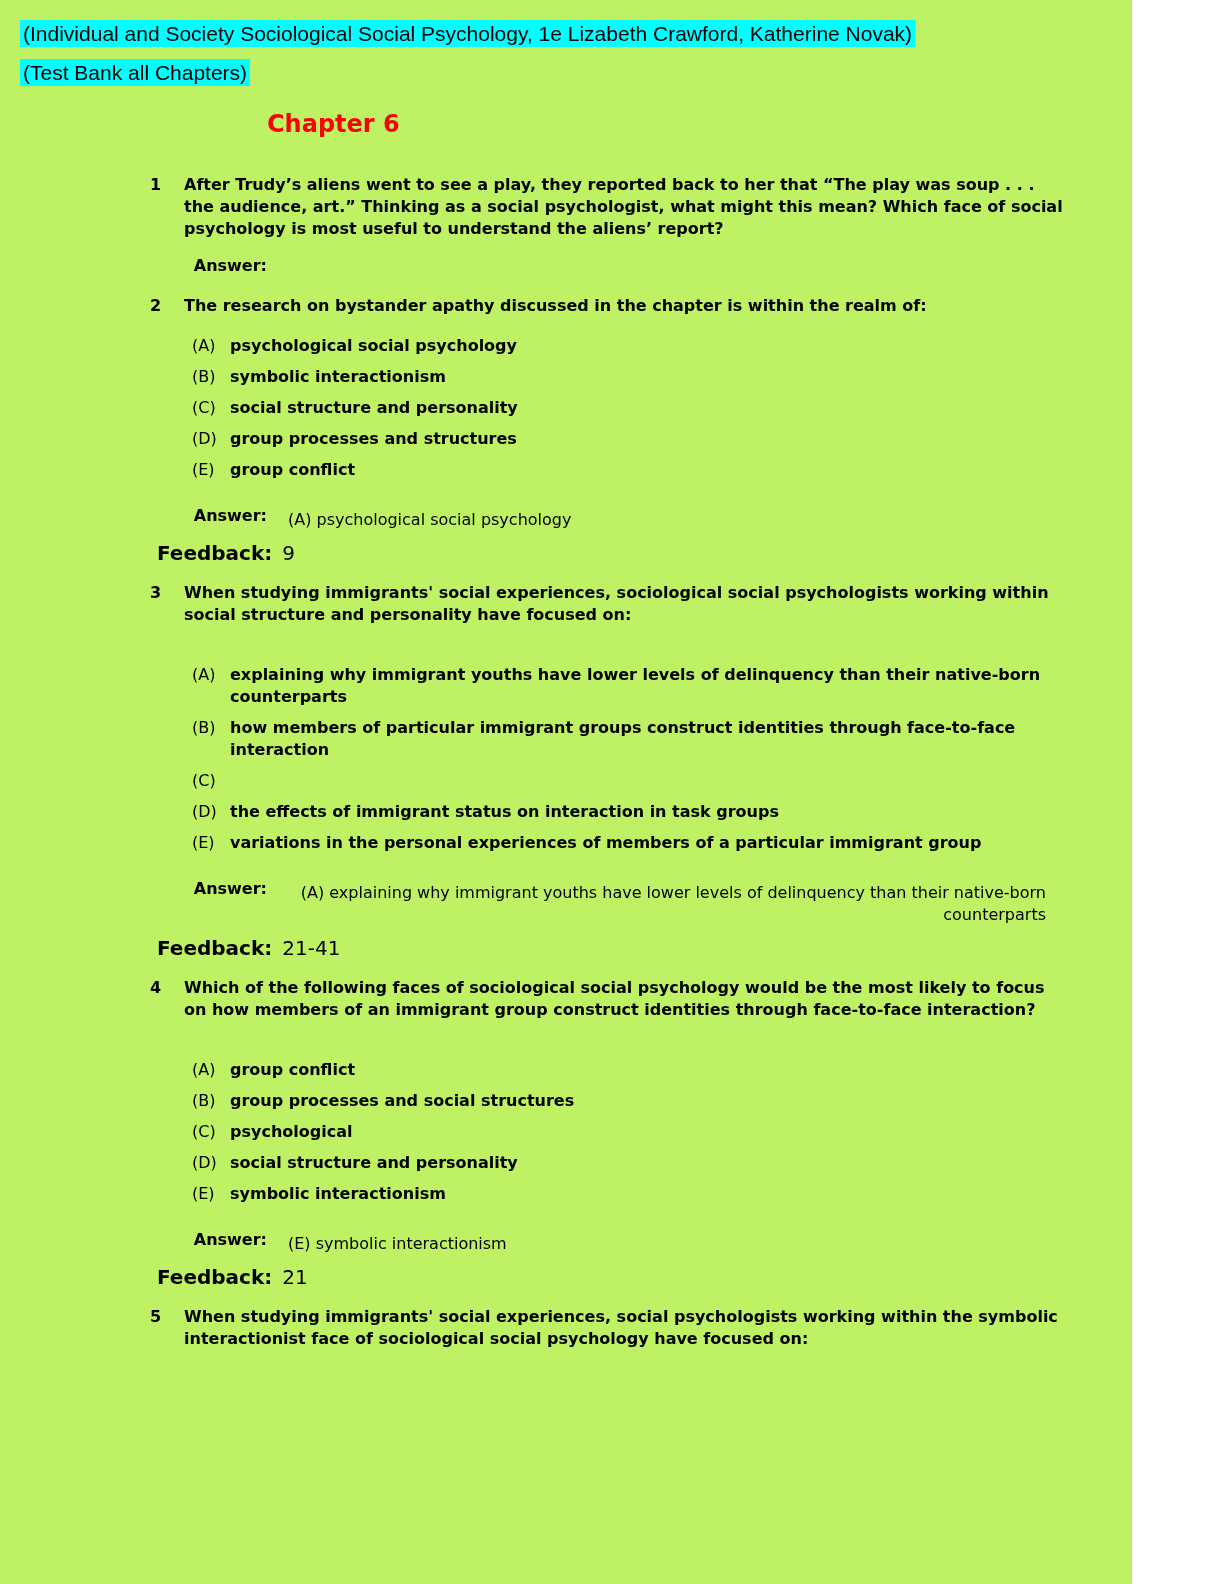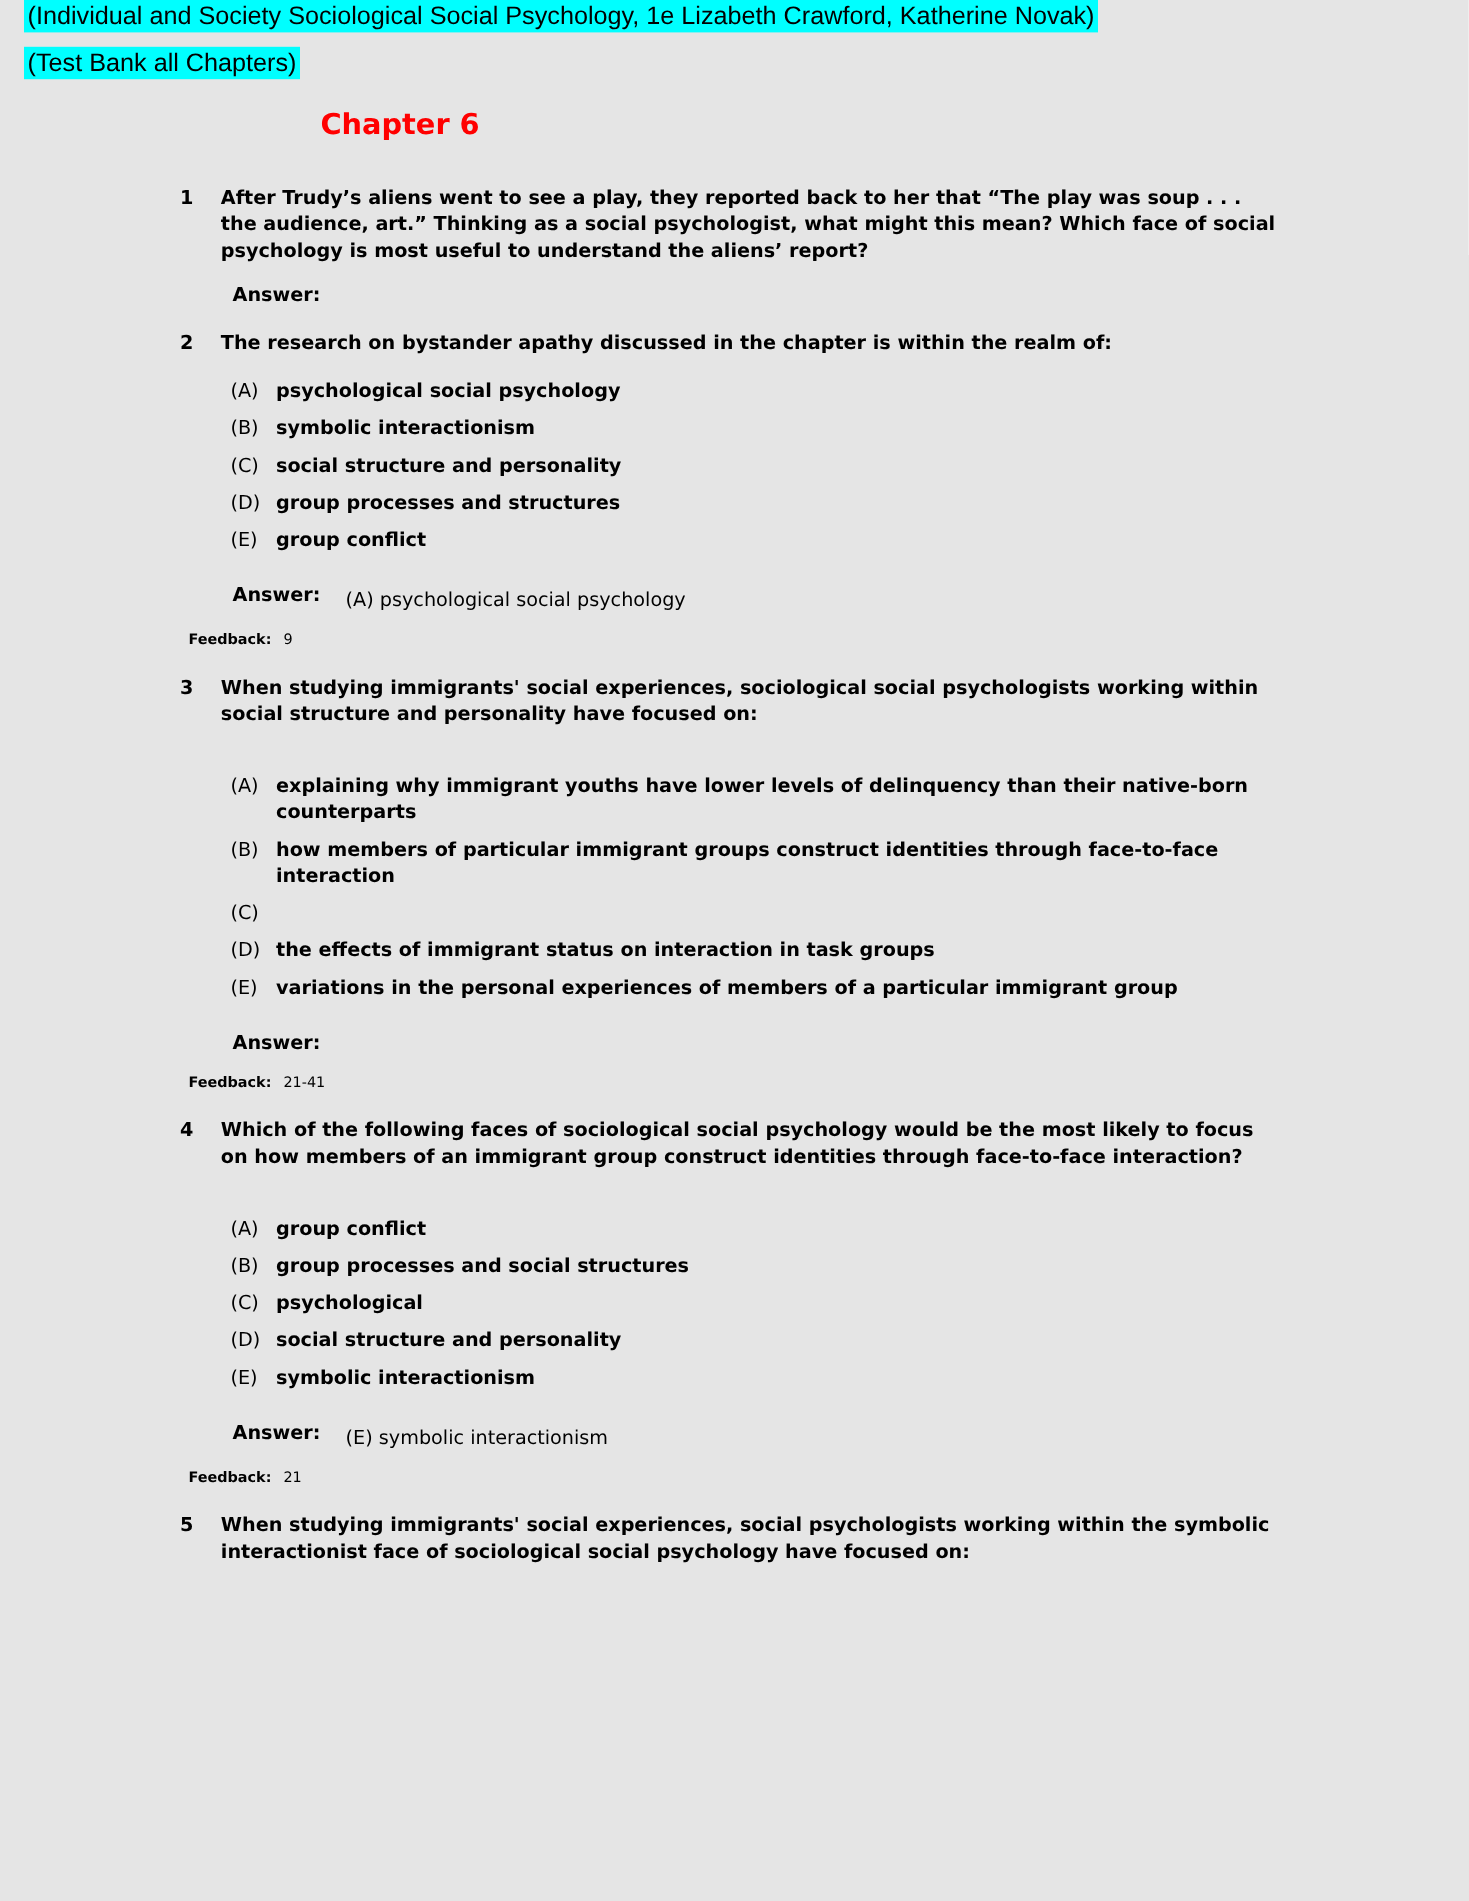--- a/index.html
+++ b/index.html
@@ -6,23 +6,24 @@
   html, body { background: #ffffff; }
   body {
     width: 1224px;
     height: 1584px;
     font-family: "DejaVu Sans", sans-serif;
     color: #000000;
     overflow: hidden;
   }
   .page {
     position: relative;
-    width: 1224px;
+    width: 1132px;
     height: 1584px;
-    background: #e5e5e5;
+    padding-top: 20px;
+    background: #bef264;
   }
   
   .header-line { margin: 0 0 12px 20px; }
   .hl {
     display: inline-block;
     background: #00ffff;
     font-family: "Liberation Sans", sans-serif;
     font-size: 21px;
     line-height: 27px;
     padding: 0 3px;
@@ -71,21 +72,21 @@
   .answer-value {
     max-width: 758px;
     margin-top: 4px;
     padding-left: 36px;
     text-indent: -36px;
     margin-left: 21px;
   }
   
   .feedback-row {
     margin: 11px 0 0 157px;
-    font-size: 12px;
+    font-size: 20px;
     line-height: 22px;
   }
   .feedback-label { font-weight: bold; }
   .feedback-value { margin-left: 10px; }
 </style>
 </head>
 <body>
 
 <div class="page">
 
@@ -161,20 +162,21 @@
       <span class="opt-marker">(D)</span>
       <span class="opt-text">the effects of immigrant status on interaction in task groups</span>
     </div>
     <div class="option">
       <span class="opt-marker">(E)</span>
       <span class="opt-text">variations in the personal experiences of members of a particular immigrant group</span>
     </div>
   </div>
   <div class="answer-row">
     <span class="answer-label">Answer:</span>
+    <span class="answer-value">(A) explaining why immigrant youths have lower levels of delinquency than their native-born counterparts</span>
   </div>
   <div class="feedback-row">
     <span class="feedback-label">Feedback:</span><span class="feedback-value">21-41</span>
   </div>
 
   <div class="question">
     <span class="q-num">4</span>
     <span class="q-text">Which of the following faces of sociological social psychology would be the most likely to focus on how members of an immigrant group construct identities through face-to-face interaction?</span>
   </div>
   <div class="options gap-large">

